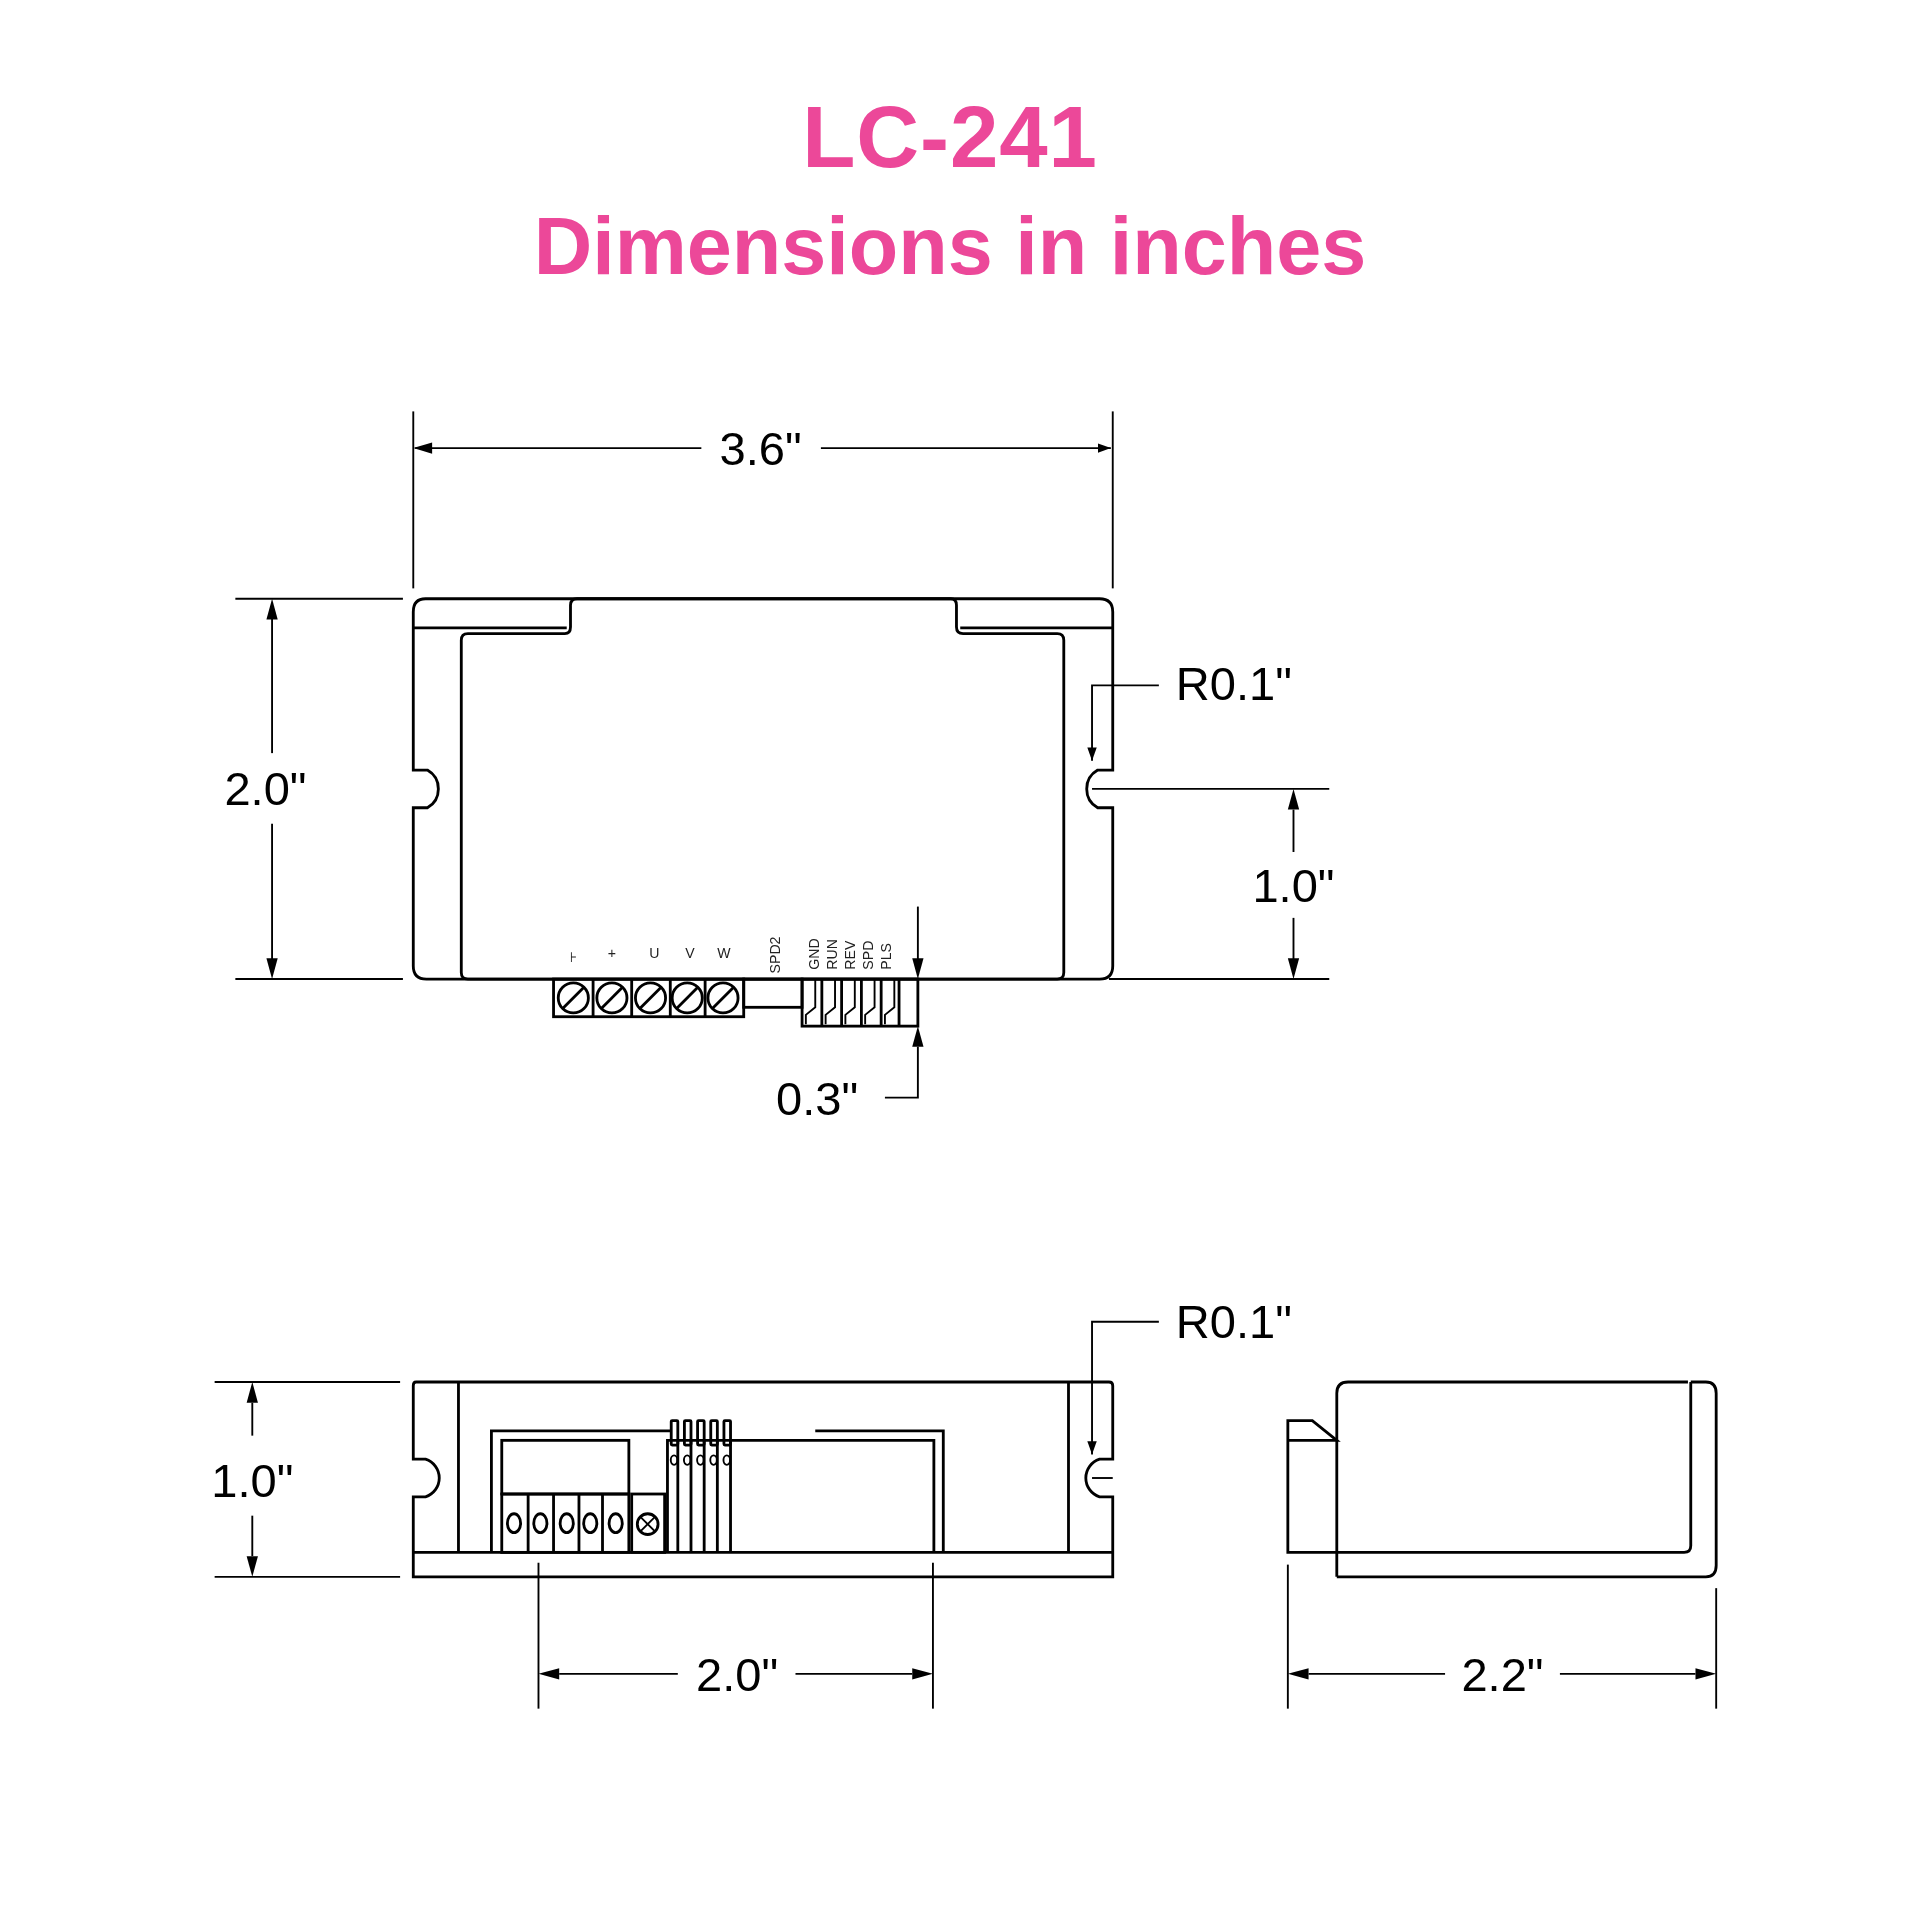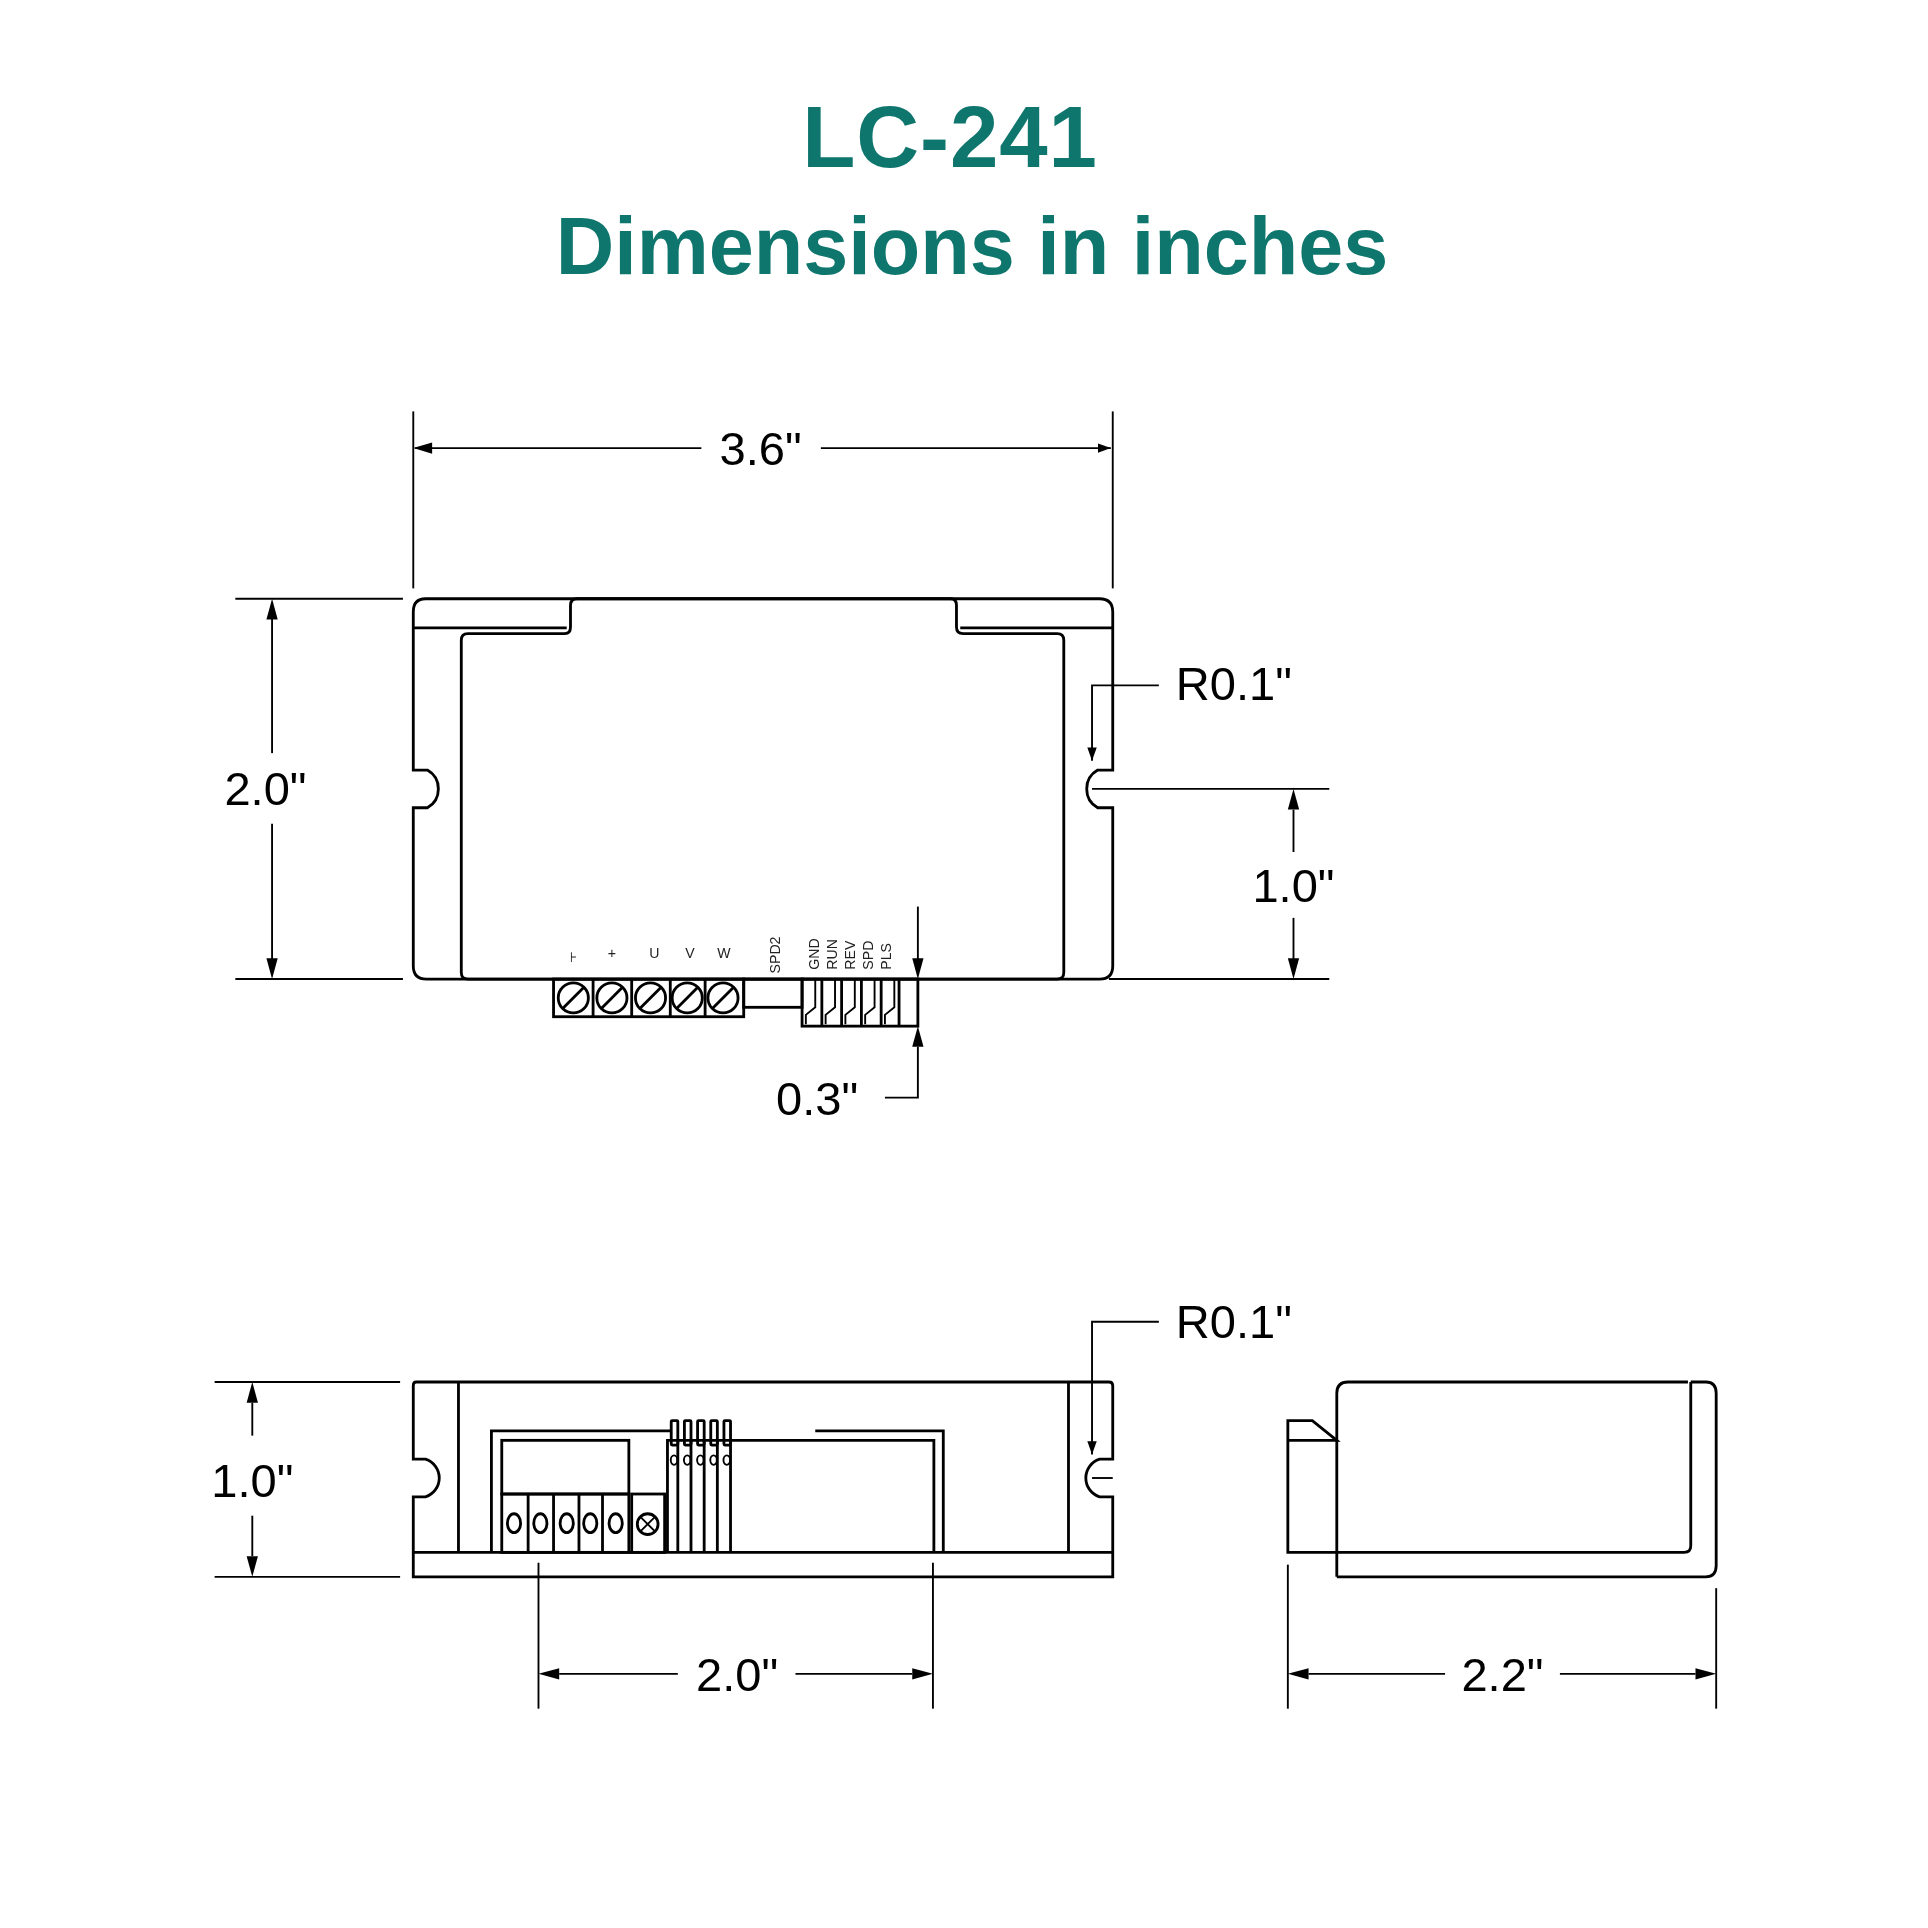--- a/index.html
+++ b/index.html
@@ -1,19 +1,19 @@
 <!DOCTYPE html>
 <html style="font-size:15px"><head>
 <meta charset="utf-8">
 <style>
   html, body { margin:0; padding:0; background:#ffffff; }
   body { width:1928px; height:1928px; position:relative; overflow:hidden; font-family:"Liberation Sans", sans-serif; }
-  .title { position:absolute; left:0; width:1900px; text-align:center; font-family:"Liberation Sans", sans-serif; font-weight:bold; color:#0f766e; }
+  .title { position:absolute; left:0; width:1900px; text-align:center; font-family:"Liberation Sans", sans-serif; font-weight:bold; color:#ec4899; }
   #t1 { top:87px; font-size:87px; letter-spacing:0.9px; }
-  #t2 { top:200px; font-size:81px;margin-left:22px; }
+  #t2 { top:200px; font-size:81px; }
   svg { position:absolute; left:0; top:0; }
   .dim { font-family:"Liberation Sans", sans-serif; font-size:50px; fill:#000; }
   .lbl { font-family:"Liberation Sans", sans-serif; font-size:15px; fill:#222; }
   .ln { stroke:#000; stroke-width:3; fill:none; }
   .thin { stroke:#000; stroke-width:2; fill:none; }
 </style>
 </head>
 <body>
 
 <div class="title" id="t1">LC-241</div>

